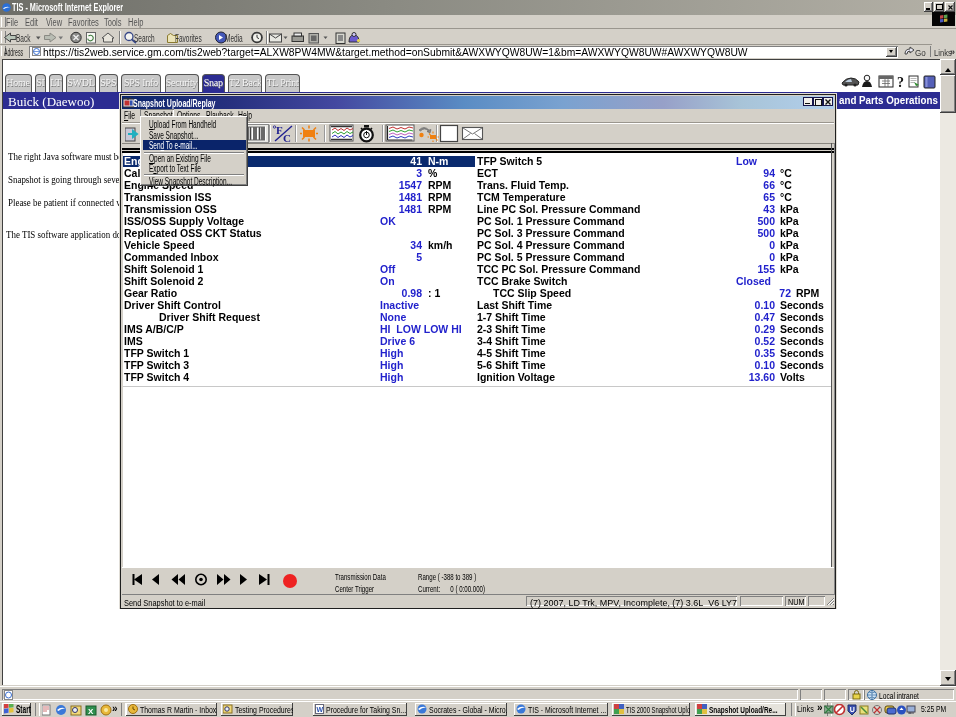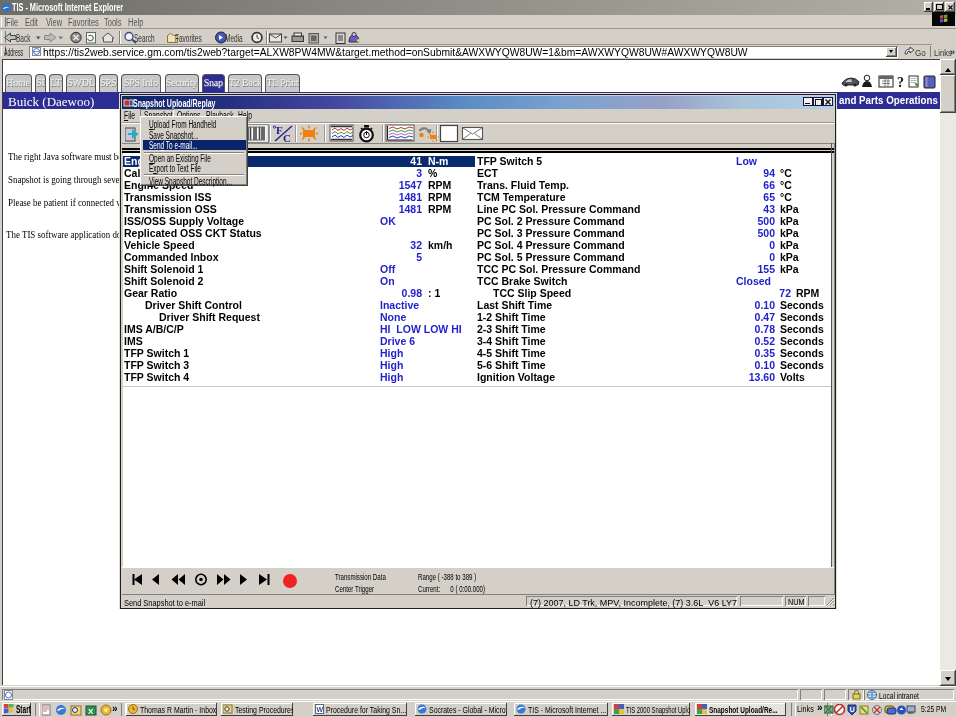--- a/index.html
+++ b/index.html
@@ -461,42 +461,42 @@
   </div>
 <div class="mrow" style="top:215px;left:0;width:956px;line-height:12px;">
     <span class="ln" style="color:#000;">ISS/OSS Supply Voltage</span>
     <span class="ls">OK</span>
   </div>
 <div class="mrow" style="top:227px;left:0;width:849px;line-height:12px;">
     <span class="ln" style="color:#000;">Replicated OSS CKT Status</span>
   </div>
 <div class="mrow" style="top:239px;left:0;width:956px;line-height:12px;">
     <span class="ln" style="color:#000;">Vehicle Speed</span>
-    <span class="lv" style="">32</span>
+    <span class="lv" style="">34</span>
     <span class="lu" style="">km/h</span>
   </div>
 <div class="mrow" style="top:251px;left:0;width:956px;line-height:12px;">
     <span class="ln" style="color:#000;">Commanded Inbox</span>
     <span class="lv" style="">5</span>
   </div>
 <div class="mrow" style="top:263px;left:0;width:956px;line-height:12px;">
     <span class="ln" style="color:#000;">Shift Solenoid 1</span>
     <span class="ls">Off</span>
   </div>
 <div class="mrow" style="top:275px;left:0;width:956px;line-height:12px;">
     <span class="ln" style="color:#000;">Shift Solenoid 2</span>
     <span class="ls">On</span>
   </div>
 <div class="mrow" style="top:287px;left:0;width:956px;line-height:12px;">
     <span class="ln" style="color:#000;">Gear Ratio</span>
     <span class="lv" style="">0.98</span>
     <span class="lu" style="">: 1</span>
   </div>
 <div class="mrow" style="top:299px;left:0;width:956px;line-height:12px;">
-    <span class="ln" style="color:#000;padding-left:21px;">Driver Shift Control</span>
+    <span class="ln" style="color:#000;">Driver Shift Control</span>
     <span class="ls">Inactive</span>
   </div>
 <div class="mrow" style="top:311px;left:0;width:956px;line-height:12px;">
     <span class="ln" style="color:#000;padding-left:35px;">Driver Shift Request</span>
     <span class="ls">None</span>
   </div>
 <div class="mrow" style="top:323px;left:0;width:956px;line-height:12px;">
     <span class="ln" style="color:#000;">IMS A/B/C/P</span>
     <span class="ls">HI&nbsp; LOW LOW HI</span>
   </div>
@@ -534,21 +534,21 @@
     <span class="rn">TCM Temperature</span>
     <span class="rv">65</span>
     <span class="ru">°C</span>
   </div>
 <div class="mrow" style="top:203px;left:0;width:956px;line-height:12px;">
     <span class="rn">Line PC Sol. Pressure Command</span>
     <span class="rv">43</span>
     <span class="ru">kPa</span>
   </div>
 <div class="mrow" style="top:215px;left:0;width:956px;line-height:12px;">
-    <span class="rn">PC Sol. 2 Pressure Command</span>
+    <span class="rn">PC Sol. 1 Pressure Command</span>
     <span class="rv">500</span>
     <span class="ru">kPa</span>
   </div>
 <div class="mrow" style="top:227px;left:0;width:956px;line-height:12px;">
     <span class="rn">PC Sol. 3 Pressure Command</span>
     <span class="rv">500</span>
     <span class="ru">kPa</span>
   </div>
 <div class="mrow" style="top:239px;left:0;width:956px;line-height:12px;">
     <span class="rn">PC Sol. 4 Pressure Command</span>
@@ -573,27 +573,27 @@
     <span class="rn">TCC Slip Speed</span>
     <span class="rv">72</span>
     <span class="ru">RPM</span>
   </div>
 <div class="mrow" style="top:299px;left:0;width:956px;line-height:12px;">
     <span class="rn">Last Shift Time</span>
     <span class="rv">0.10</span>
     <span class="ru">Seconds</span>
   </div>
 <div class="mrow" style="top:311px;left:0;width:956px;line-height:12px;">
-    <span class="rn">1-2 Shift Time</span>
+    <span class="rn">1-7 Shift Time</span>
     <span class="rv">0.47</span>
     <span class="ru">Seconds</span>
   </div>
 <div class="mrow" style="top:323px;left:0;width:956px;line-height:12px;">
     <span class="rn">2-3 Shift Time</span>
-    <span class="rv">0.78</span>
+    <span class="rv">0.29</span>
     <span class="ru">Seconds</span>
   </div>
 <div class="mrow" style="top:335px;left:0;width:956px;line-height:12px;">
     <span class="rn">3-4 Shift Time</span>
     <span class="rv">0.52</span>
     <span class="ru">Seconds</span>
   </div>
 <div class="mrow" style="top:347px;left:0;width:956px;line-height:12px;">
     <span class="rn">4-5 Shift Time</span>
     <span class="rv">0.35</span>

